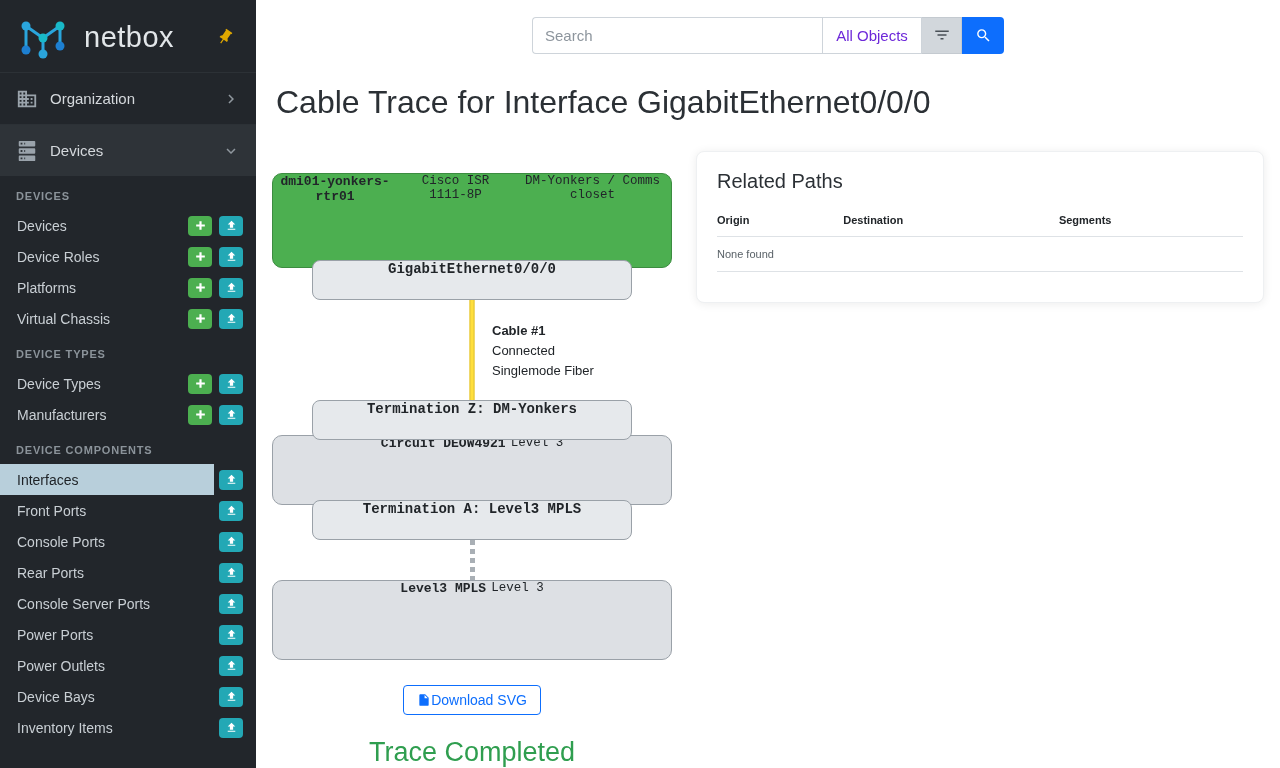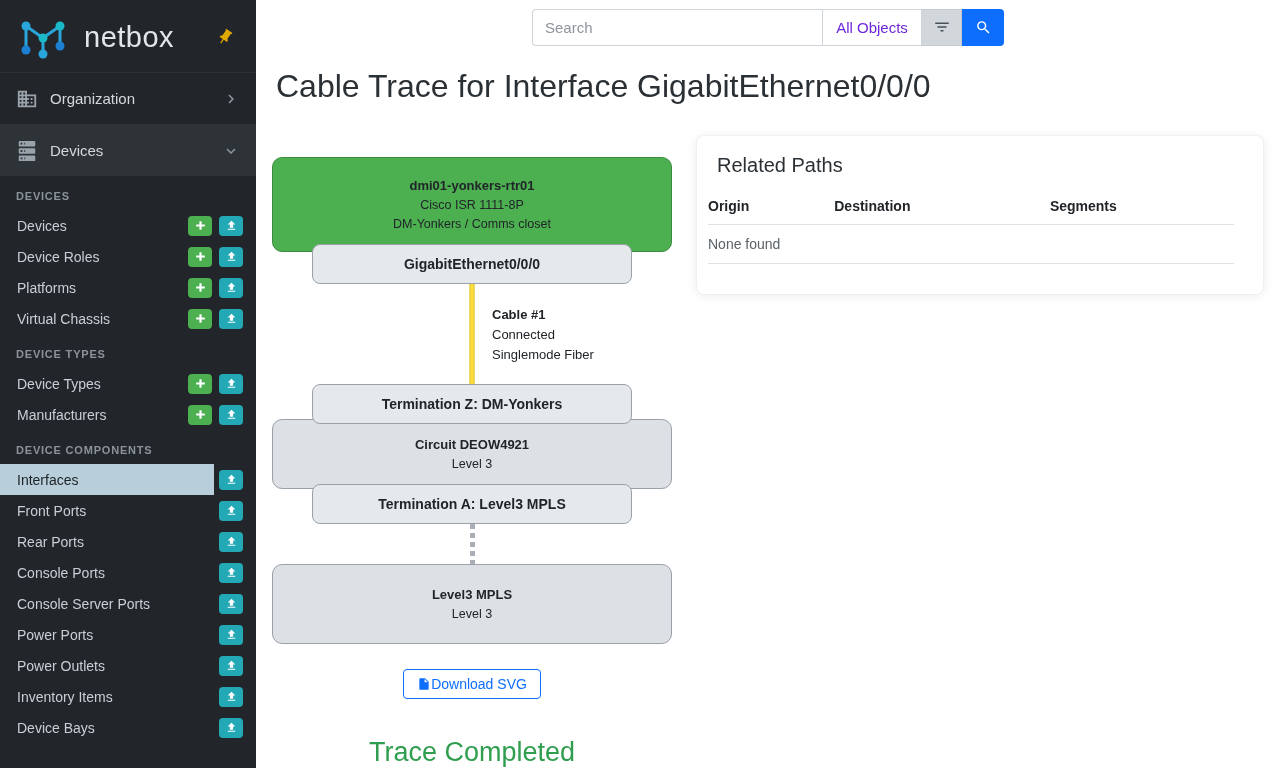--- a/index.html
+++ b/index.html
@@ -43,42 +43,42 @@
   .user-menu { position:absolute; right:14px; top:17px; height:37px; background:#fff; border:1px solid #ced4da; border-radius:4px; display:flex; align-items:center; gap:8px; padding:0 12px; font-size:15px; color:#212529; cursor:pointer; }
   .user-menu .person svg { width:17px; height:17px; fill:#343a40; display:block; }
   .caret { width:0; height:0; border-left:4px solid transparent; border-right:4px solid transparent; border-top:5px solid #343a40; margin-left:2px; }
 
   .page-title { font-size:32px; font-weight:400; color:#2b3035; margin:14px 20px 0; }
 
   .content-row { display:flex; align-items:flex-start; gap:24px; padding:0 16px; margin-top:30px; }
 
   
   .trace { width:400px; min-width:400px; display:flex; flex-direction:column; align-items:center; padding-top:22px; }
-  .node { border:1px solid #9aa1a8; background:#e6e9ec; color:#212529; text-align:center; display:flex; flex-direction:column; justify-content:center; align-items:center; border-radius:10px; font-size:12.5px; }
+  .node { border:1px solid #9aa1a8; background:#e6e9ec; color:#212529; text-align:center; display:flex; flex-direction:row; justify-content:center; align-items:flex-start; border-radius:10px; font-size:12.5px;font-family:Liberation Mono, monospace; }
   .node .node-title { font-weight:700; font-size:13px; }
   .node.device { width:400px; height:95px; background:var(--green,#4caf50); border-color:#3c8c40; gap:5px; }
   .node.small { width:320px; height:40px; border-radius:8px; font-weight:700; font-size:14px; position:relative; z-index:2; }
   .node.iface { margin-top:-8px; }
   .node.wide { width:400px; background:#dde0e4; gap:5px; position:relative; z-index:1; }
   .node.circuit { height:70px; margin-top:-5px; }
   .node.termA { margin-top:-5px; }
   .node.farend { height:80px; margin-top:0; }
   .cable-seg { position:relative; height:100px; width:100%; }
   .cable-line { position:absolute; left:50%; transform:translateX(-50%); top:0; bottom:0; width:5px; background:var(--cable_yellow,#ffdf3c); border-left:1px solid #e0c23a; border-right:1px solid #e0c23a; }
   .cable-info { position:absolute; left:calc(50% + 20px); top:21px; text-align:left; font-size:13px; line-height:20px; color:#212529; }
   .cable-info .b { font-weight:700; }
   .dotted { height:40px; width:5px; background:repeating-linear-gradient(to bottom,#a9afb5 0 5px, transparent 5px 9px); }
   .download-btn { margin-top:25px; display:flex; align-items:center; background:#fff; border:1px solid var(--accent_blue,#0d6efd); color:var(--accent_blue,#0d6efd); border-radius:4px; height:30px; padding:0 13px; font-size:14px; cursor:pointer; }
   .download-btn svg { width:14px; height:14px; fill:currentColor; }
-  .trace-status { margin-top:38px; font-size:27px; font-weight:500; color:var(--success_text,#2f9e4f); }
+  .trace-status { margin-top:22px; font-size:27px; font-weight:500; color:var(--success_text,#2f9e4f); }
 
   
   .card { flex:1; background:#fff; border:1px solid #eef0f2; border-radius:8px; box-shadow:0 1px 10px rgba(0,0,0,.08); padding:16px 0 30px; }
   .card-title { font-size:20px; font-weight:400; color:#2b3035; line-height:26px; padding:0 20px; }
-  .card table { width:calc(100% - 40px); margin:0 11px; border-collapse:collapse; font-size:14px; }
+  .card table { width:calc(100% - 40px); margin:0 20px; border-collapse:collapse; font-size:11px; }
   .card th { text-align:left; font-weight:700; color:#212529; padding:20px 0 10px; border-bottom:1px solid #dee2e6; }
   .card th:nth-child(1){ width:24%; } .card th:nth-child(2){ width:41%; }
   .card td { padding:11px 0; color:#5a6268; border-bottom:1px solid #dee2e6; }
 </style>
 </head>
 <body>
 
 <aside class="sidebar">
   <div class="logo-row">
     <svg width="58" height="46" viewBox="0 0 58 46">
@@ -244,40 +244,40 @@
       <span>Front Ports</span>
       <span class="btns">
         <button class="btn imp">
             <svg viewBox="0 0 24 24">
               <path d="M9 16v-6H5l7-7 7 7h-4v6H9M5 20v-2h14v2H5z"></path>
             </svg>
           </button>
       </span>
     </div>
     <div class="side-item">
+      <span>Console Ports</span>
+      <span class="btns">
+        <button class="btn imp">
+            <svg viewBox="0 0 24 24">
+              <path d="M9 16v-6H5l7-7 7 7h-4v6H9M5 20v-2h14v2H5z"></path>
+            </svg>
+          </button>
+      </span>
+    </div>
+    <div class="side-item">
       <span>Rear Ports</span>
       <span class="btns">
         <button class="btn imp">
             <svg viewBox="0 0 24 24">
               <path d="M9 16v-6H5l7-7 7 7h-4v6H9M5 20v-2h14v2H5z"></path>
             </svg>
           </button>
       </span>
     </div>
     <div class="side-item">
-      <span>Console Ports</span>
-      <span class="btns">
-        <button class="btn imp">
-            <svg viewBox="0 0 24 24">
-              <path d="M9 16v-6H5l7-7 7 7h-4v6H9M5 20v-2h14v2H5z"></path>
-            </svg>
-          </button>
-      </span>
-    </div>
-    <div class="side-item">
       <span>Console Server Ports</span>
       <span class="btns">
         <button class="btn imp">
             <svg viewBox="0 0 24 24">
               <path d="M9 16v-6H5l7-7 7 7h-4v6H9M5 20v-2h14v2H5z"></path>
             </svg>
           </button>
       </span>
     </div>
     <div class="side-item">
@@ -294,31 +294,31 @@
       <span>Power Outlets</span>
       <span class="btns">
         <button class="btn imp">
             <svg viewBox="0 0 24 24">
               <path d="M9 16v-6H5l7-7 7 7h-4v6H9M5 20v-2h14v2H5z"></path>
             </svg>
           </button>
       </span>
     </div>
     <div class="side-item">
+      <span>Device Bays</span>
+      <span class="btns">
+        <button class="btn imp">
+            <svg viewBox="0 0 24 24">
+              <path d="M9 16v-6H5l7-7 7 7h-4v6H9M5 20v-2h14v2H5z"></path>
+            </svg>
+          </button>
+      </span>
+    </div>
+    <div class="side-item">
       <span>Inventory Items</span>
-      <span class="btns">
-        <button class="btn imp">
-            <svg viewBox="0 0 24 24">
-              <path d="M9 16v-6H5l7-7 7 7h-4v6H9M5 20v-2h14v2H5z"></path>
-            </svg>
-          </button>
-      </span>
-    </div>
-    <div class="side-item">
-      <span>Device Bays</span>
       <span class="btns">
         <button class="btn imp">
             <svg viewBox="0 0 24 24">
               <path d="M9 16v-6H5l7-7 7 7h-4v6H9M5 20v-2h14v2H5z"></path>
             </svg>
           </button>
       </span>
     </div>
   </nav>
 </aside>

